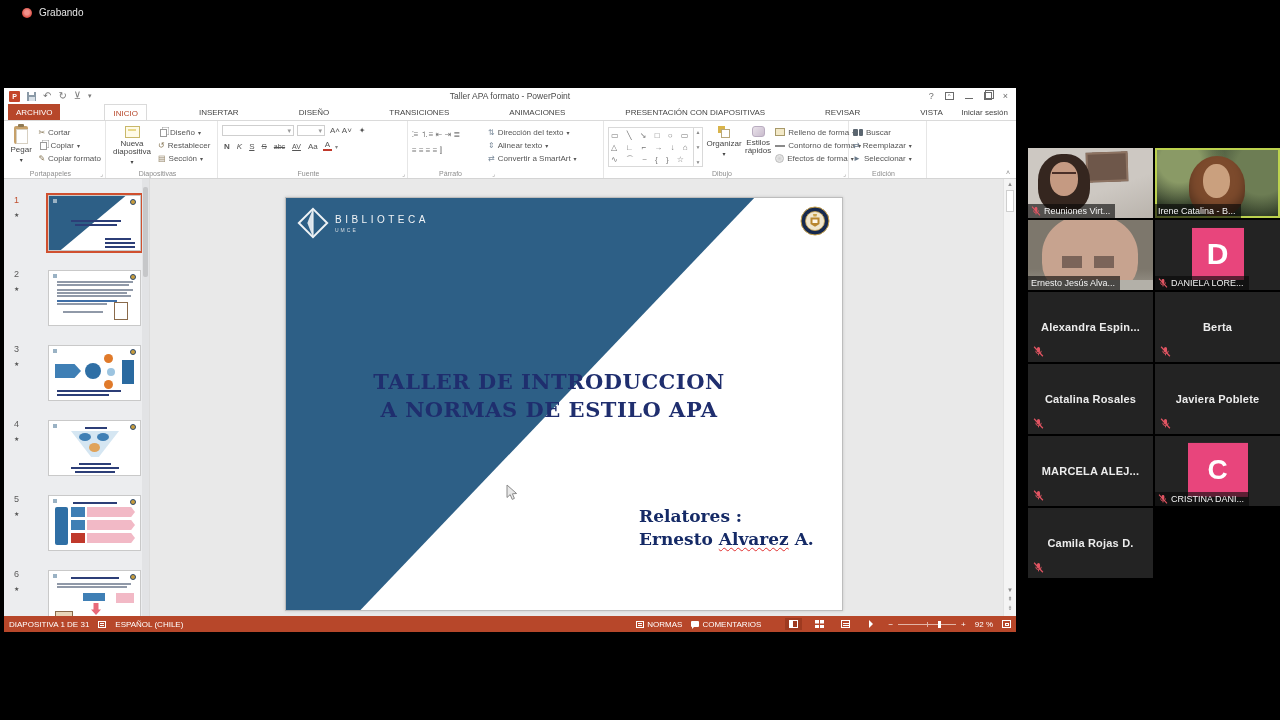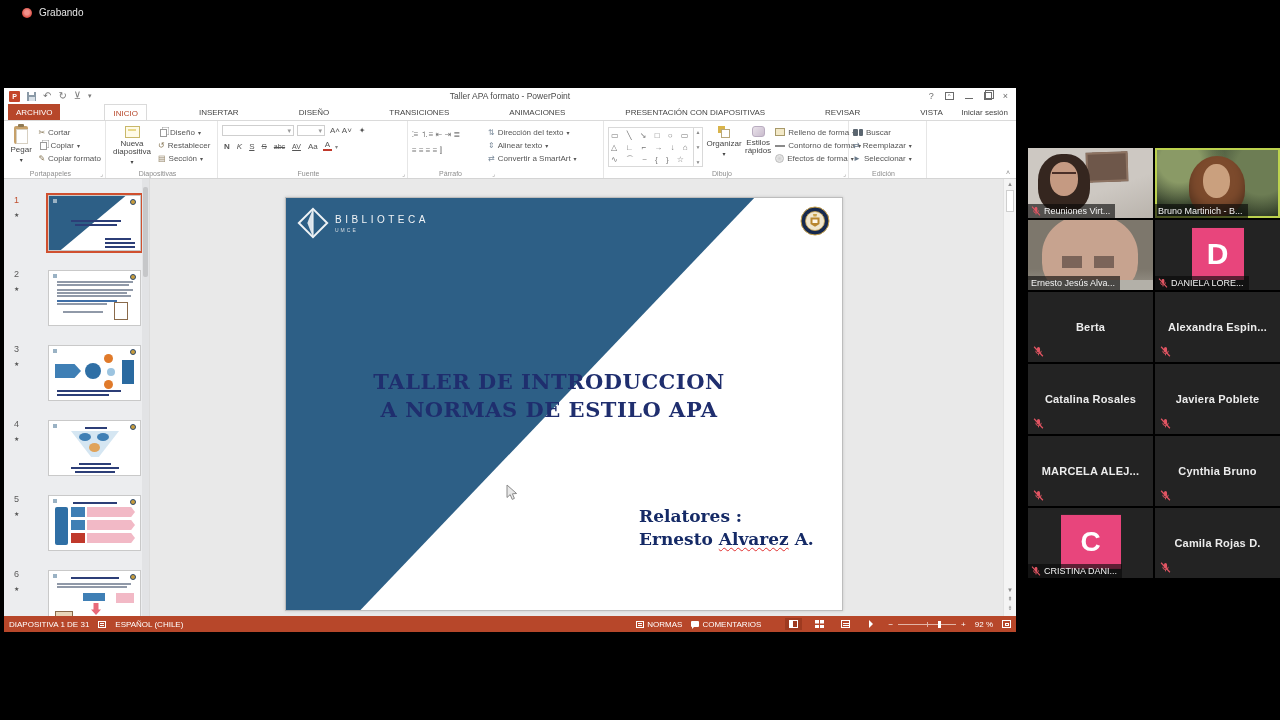--- a/index.html
+++ b/index.html
@@ -596,21 +596,21 @@
           <line x1="1.2" y1="0.8" x2="10.8" y2="11.2" stroke="#e25563" stroke-width="1.3"></line>
         </svg>
       <span>Reuniones Virt...</span>
     </div>
   </div>
 
   <div class="tile vid2 active-speaker">
     <div class="hair"></div>
       <div class="face"></div>
     <div class="tile-label">
-      <span>Bruno Martinich - B...</span>
+      <span>Irene Catalina - B...</span>
     </div>
   </div>
 
   <div class="tile vid3">
     <div class="head"></div>
       <div class="glasses"></div>
       <div class="shirt"></div>
     <div class="tile-label">
       <span>Ernesto Jesús Alva...</span>
     </div>
@@ -623,31 +623,31 @@
           <path d="M6 1.2a1.7 1.7 0 0 1 1.7 1.7v2.3a1.7 1.7 0 0 1-3.4 0V2.9A1.7 1.7 0 0 1 6 1.2z" fill="#e25563"></path>
           <path d="M3 5.3a3 3 0 0 0 6 0" stroke="#e25563" fill="none" stroke-width="1"></path>
           <line x1="6" y1="8.3" x2="6" y2="10.2" stroke="#e25563" stroke-width="1"></line>
           <line x1="1.2" y1="0.8" x2="10.8" y2="11.2" stroke="#e25563" stroke-width="1.3"></line>
         </svg>
       <span>DANIELA LORE...</span>
     </div>
   </div>
 
   <div class="tile">
-    <div class="tile-name-center">Berta</div>
+    <div class="tile-name-center">Alexandra  Espin...</div>
     <svg class="mic-corner" width="11" height="11" viewBox="0 0 12 12">
         <path d="M6 1.2a1.7 1.7 0 0 1 1.7 1.7v2.3a1.7 1.7 0 0 1-3.4 0V2.9A1.7 1.7 0 0 1 6 1.2z" fill="#e25563"></path>
         <path d="M3 5.3a3 3 0 0 0 6 0" stroke="#e25563" fill="none" stroke-width="1"></path>
         <line x1="6" y1="8.3" x2="6" y2="10.2" stroke="#e25563" stroke-width="1"></line>
         <line x1="1.2" y1="0.8" x2="10.8" y2="11.2" stroke="#e25563" stroke-width="1.3"></line>
       </svg>
   </div>
 
   <div class="tile">
-    <div class="tile-name-center">Alexandra  Espin...</div>
+    <div class="tile-name-center">Berta</div>
     <svg class="mic-corner" width="11" height="11" viewBox="0 0 12 12">
         <path d="M6 1.2a1.7 1.7 0 0 1 1.7 1.7v2.3a1.7 1.7 0 0 1-3.4 0V2.9A1.7 1.7 0 0 1 6 1.2z" fill="#e25563"></path>
         <path d="M3 5.3a3 3 0 0 0 6 0" stroke="#e25563" fill="none" stroke-width="1"></path>
         <line x1="6" y1="8.3" x2="6" y2="10.2" stroke="#e25563" stroke-width="1"></line>
         <line x1="1.2" y1="0.8" x2="10.8" y2="11.2" stroke="#e25563" stroke-width="1.3"></line>
       </svg>
   </div>
 
   <div class="tile">
     <div class="tile-name-center">Catalina Rosales</div>
@@ -672,29 +672,20 @@
   <div class="tile">
     <div class="tile-name-center">MARCELA ALEJ...</div>
     <svg class="mic-corner" width="11" height="11" viewBox="0 0 12 12">
         <path d="M6 1.2a1.7 1.7 0 0 1 1.7 1.7v2.3a1.7 1.7 0 0 1-3.4 0V2.9A1.7 1.7 0 0 1 6 1.2z" fill="#e25563"></path>
         <path d="M3 5.3a3 3 0 0 0 6 0" stroke="#e25563" fill="none" stroke-width="1"></path>
         <line x1="6" y1="8.3" x2="6" y2="10.2" stroke="#e25563" stroke-width="1"></line>
         <line x1="1.2" y1="0.8" x2="10.8" y2="11.2" stroke="#e25563" stroke-width="1.3"></line>
       </svg>
   </div>
 
-  <div class="tile">
-    <div class="tile-name-center">Cynthia Bruno</div>
-    <svg class="mic-corner" width="11" height="11" viewBox="0 0 12 12">
-        <path d="M6 1.2a1.7 1.7 0 0 1 1.7 1.7v2.3a1.7 1.7 0 0 1-3.4 0V2.9A1.7 1.7 0 0 1 6 1.2z" fill="#e25563"></path>
-        <path d="M3 5.3a3 3 0 0 0 6 0" stroke="#e25563" fill="none" stroke-width="1"></path>
-        <line x1="6" y1="8.3" x2="6" y2="10.2" stroke="#e25563" stroke-width="1"></line>
-        <line x1="1.2" y1="0.8" x2="10.8" y2="11.2" stroke="#e25563" stroke-width="1.3"></line>
-      </svg>
-  </div>
 
   <div class="tile">
     <div class="avatar" style="width:60px;height:54px;font-size:28px">C</div>
     <div class="tile-label">
       <svg width="10" height="10" viewBox="0 0 12 12">
           <path d="M6 1.2a1.7 1.7 0 0 1 1.7 1.7v2.3a1.7 1.7 0 0 1-3.4 0V2.9A1.7 1.7 0 0 1 6 1.2z" fill="#e25563"></path>
           <path d="M3 5.3a3 3 0 0 0 6 0" stroke="#e25563" fill="none" stroke-width="1"></path>
           <line x1="6" y1="8.3" x2="6" y2="10.2" stroke="#e25563" stroke-width="1"></line>
           <line x1="1.2" y1="0.8" x2="10.8" y2="11.2" stroke="#e25563" stroke-width="1.3"></line>
         </svg>

